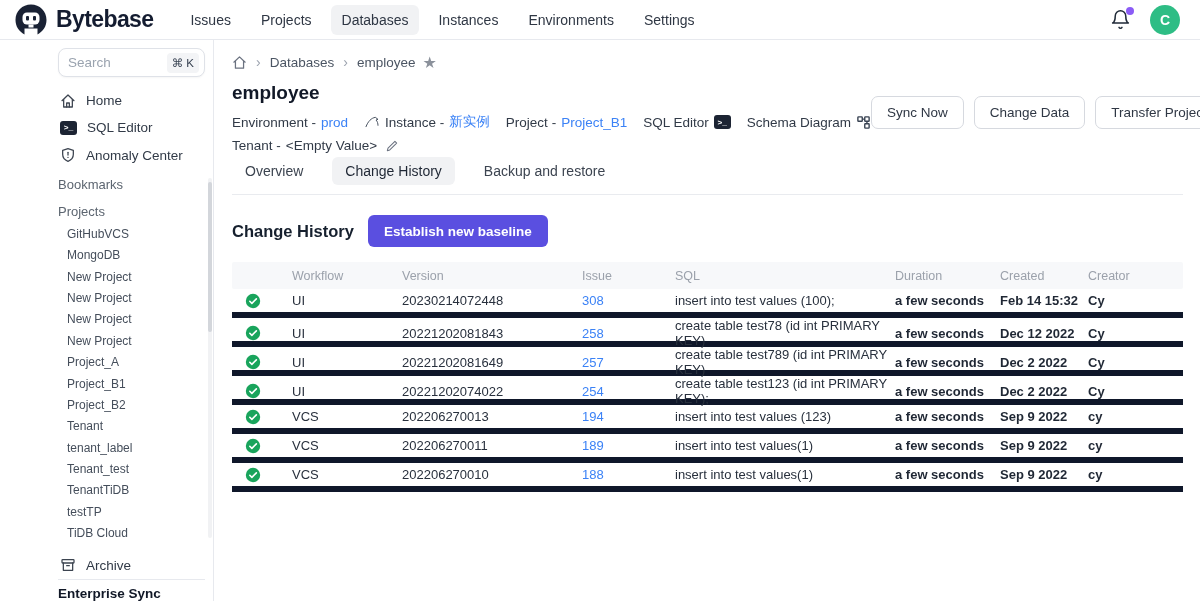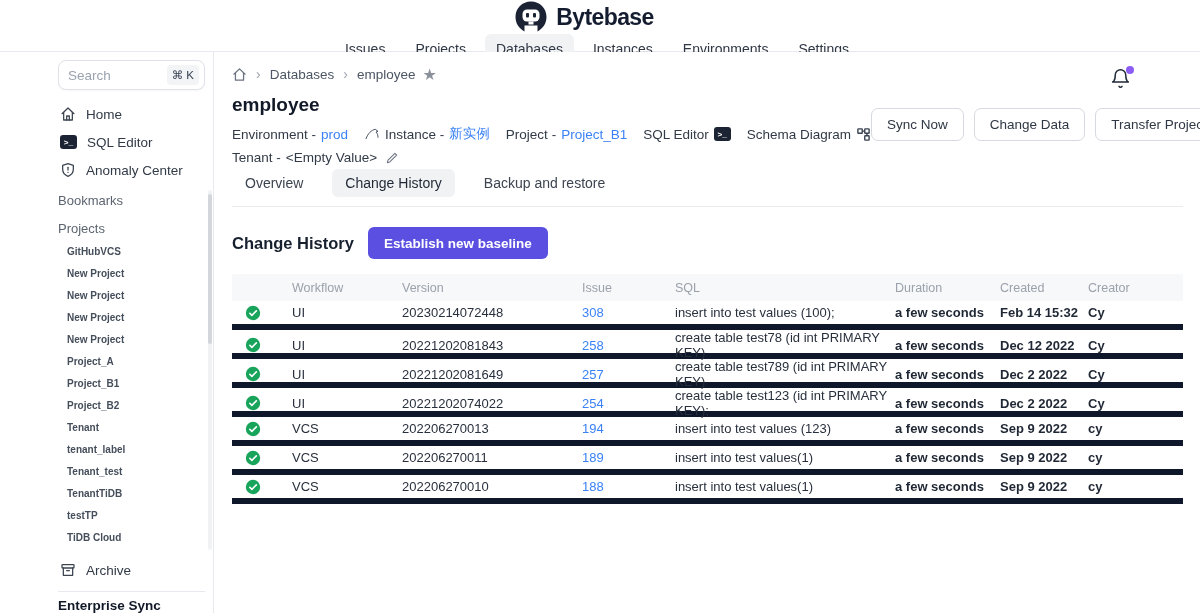--- a/index.html
+++ b/index.html
@@ -1,21 +1,21 @@
 <!DOCTYPE html>
 <html><head>
 <meta charset="utf-8">
 <style>
   * { margin:0; padding:0; box-sizing:border-box; }
   html,body { width:1200px; height:613px; overflow:hidden; background:#fff;
     font-family:"Liberation Sans", sans-serif; color:#1f2937; }
 
   
-  .navbar { height:52px; display:flex; align-items:center; padding:0 20px 0 14px;
-    border-bottom:1px solid #e7e9ee; background:#fff;flex-direction:column; }
+  .navbar { height:40px; display:flex; align-items:center; padding:0 20px 0 14px;
+    border-bottom:1px solid #e7e9ee; background:#fff; }
   .brand { display:flex; align-items:center; gap:8px; margin-right:26px; cursor:pointer; }
   .brand-name { font-size:23px; font-weight:bold; color:#141c30; letter-spacing:-0.6px; }
   .nav-items { display:flex; gap:8px; }
   .nav-item { font-size:14px; color:#2f3744; padding:7px 11px; border-radius:6px; cursor:pointer; white-space:nowrap; }
   .nav-item.active { background:#f1f2f4; }
   .nav-right { margin-left:auto; display:flex; align-items:center; gap:18px; }
   .bell-wrap { position:relative; cursor:pointer; width:22px; height:22px; }
   .bell-dot { position:absolute; top:-2px; right:-2px; width:8px; height:8px; border-radius:50%; background:#8b5cf6; }
   .avatar { width:30px; height:30px; border-radius:50%; background:#2ebd85; color:#fff;
     display:flex; align-items:center; justify-content:center; font-size:14px; font-weight:bold; cursor:pointer; }
@@ -33,22 +33,22 @@
     font-family:"Liberation Sans",sans-serif; }
   .search-box input::placeholder { color:#9aa3af; }
   .kbd { font-size:11.5px; color:#374151; background:#f3f4f6; border-radius:4px; padding:3px 5px; white-space:nowrap; }
   .snav-item { height:28px; display:flex; align-items:center; gap:10px; font-size:13.5px; color:#313a47;
     padding-left:2px; border-radius:5px; cursor:pointer; }
   .snav-item svg { flex:0 0 auto; }
   .term-badge { width:17px; height:14px; background:#1c2433; border-radius:3px; color:#fff;
     font-family:"Liberation Mono",monospace; font-size:8px; font-weight:bold;
     display:flex; align-items:center; justify-content:center; letter-spacing:0; }
   .section-label { height:24px; display:flex; align-items:center; font-size:13px; color:#5c6570; margin-top:4px; }
-  .proj-item { height:22px; display:flex; align-items:center; font-size:10px; color:#454e5b;
-    padding-left:9px; cursor:pointer; white-space:nowrap;font-weight:bold; }
+  .proj-item { height:22px; display:flex; align-items:center; font-size:12px; color:#454e5b;
+    padding-left:9px; cursor:pointer; white-space:nowrap; }
   .archive-row { margin-top:8px; }
   .sidebar-footer { margin-top:auto; border-top:1px solid #e7e9ee; padding:6px 0 0 0;
     font-size:13.5px; font-weight:bold; color:#111827; }
   .sb-scrollbar { position:absolute; right:1px; top:138px; width:4px; height:360px; background:#f1f2f4; border-radius:2px; }
   .sb-thumb { position:absolute; right:1px; top:142px; width:4px; height:150px; background:#d3d6db; border-radius:2px; cursor:grab; }
 
   
   .main { flex:1; padding:12px 17px 0 18px; background:#fff; overflow:hidden; }
   .breadcrumb { display:flex; align-items:center; gap:9px; font-size:13.5px; color:#4b5563; height:20px; }
   .crumb { cursor:pointer; }
@@ -156,20 +156,21 @@
         </svg>
       </span>
       <span>Anomaly Center</span>
     </div>
 
     <div class="section-label">Bookmarks</div>
     <div class="section-label">Projects</div>
 
       <div class="proj-item">GitHubVCS</div>
 
+      <div class="proj-item">MongoDB</div>
 
       <div class="proj-item">New Project</div>
 
       <div class="proj-item">New Project</div>
 
       <div class="proj-item">New Project</div>
 
       <div class="proj-item">New Project</div>
 
       <div class="proj-item">Project_A</div>

